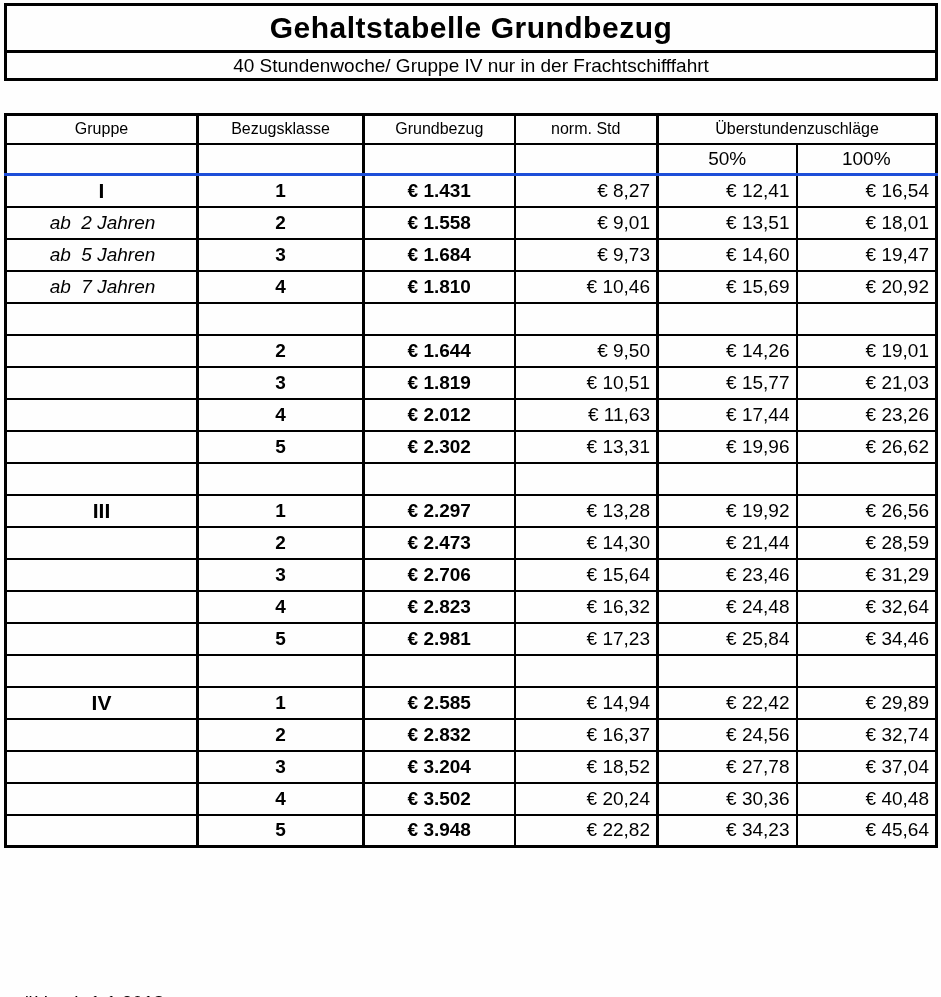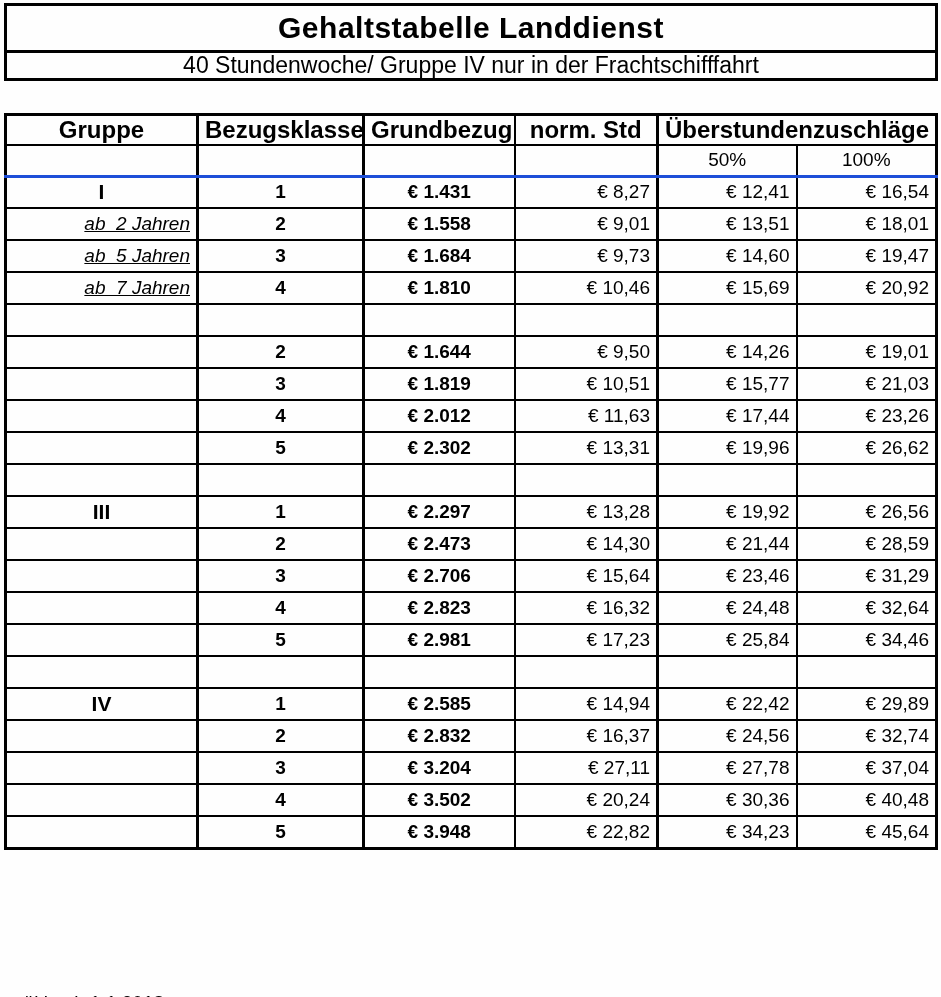--- a/index.html
+++ b/index.html
@@ -34,21 +34,21 @@
     font-size: 30px;
     font-weight: bold;
     letter-spacing: 0.5px;
   }
   .subtitle-row {
     height: 25px;
     display: flex;
     align-items: center;
     justify-content: center;
   }
-  .subtitle-text { font-size: 23px; }
+  .subtitle-text { font-size: 19px; }
 
   
   table.salary {
     position: absolute;
     left: 4px; top: 113px;
     width: 931px;
     border-collapse: collapse;
     table-layout: fixed;
   }
   table.salary { border: 3px solid #000; }
@@ -62,60 +62,60 @@
   }
   col.c-gruppe  { width: 192px; }
   col.c-klasse  { width: 166px; }
   col.c-grund   { width: 151px; }
   col.c-std     { width: 143px; }
   col.c-z50     { width: 139px; }
   col.c-z100    { width: 140px; }
 
   
   tr.head-row-1 th {
-    font-size: 24px;
-    font-weight: bold;
+    font-size: 16px;
+    font-weight: normal;
     text-align: center;
     height: 29px;
   }
   tr.head-row-2 td {
     text-align: center;
     font-weight: normal;
     height: 31px;
     border-bottom: 3px solid #1d4ed8;
   }
 
   
   .bl-thick { border-left-width: 3px !important; }
 
   
   td.cell-gruppe        { text-align: center; }
   td.cell-gruppe.roman  { font-weight: bold; font-size: 21px; }
-  td.cell-gruppe.jahren { text-align: right; font-style: italic; padding-left: 8px; text-decoration: underline; }
+  td.cell-gruppe.jahren { text-align: center; font-style: italic; padding-left: 8px; }
   td.cell-klasse        { text-align: center; font-weight: bold; }
   td.cell-grund         { text-align: center; font-weight: bold; font-size: 21px; }
   td.cell-std, td.cell-z50, td.cell-z100 { text-align: right; }
 
   
   .footer-note {
     position: absolute;
     left: 13px;
     top: 956px;
     font-size: 19px;
     margin-top: 36px;
   }
 </style>
 </head>
 <body>
 
 <div class="page">
 
   <div class="title-box">
     <div class="title-row">
-      <span class="title-text">Gehaltstabelle Landdienst</span>
+      <span class="title-text">Gehaltstabelle Grundbezug</span>
     </div>
     <div class="subtitle-row">
       <span class="subtitle-text">40 Stundenwoche/ Gruppe IV nur in der Frachtschifffahrt</span>
     </div>
   </div>
 
   <table class="salary">
     <colgroup>
       <col class="c-gruppe">
         <col class="c-klasse">
@@ -283,21 +283,21 @@
           <td class="cell-klasse bl-thick">2</td>
           <td class="cell-grund bl-thick">€ 2.832</td>
           <td class="cell-std">€ 16,37</td>
           <td class="cell-z50 bl-thick">€ 24,56</td>
           <td class="cell-z100">€ 32,74</td>
         </tr>
         <tr>
           <td class="cell-gruppe"></td>
           <td class="cell-klasse bl-thick">3</td>
           <td class="cell-grund bl-thick">€ 3.204</td>
-          <td class="cell-std">€ 27,11</td>
+          <td class="cell-std">€ 18,52</td>
           <td class="cell-z50 bl-thick">€ 27,78</td>
           <td class="cell-z100">€ 37,04</td>
         </tr>
         <tr>
           <td class="cell-gruppe"></td>
           <td class="cell-klasse bl-thick">4</td>
           <td class="cell-grund bl-thick">€ 3.502</td>
           <td class="cell-std">€ 20,24</td>
           <td class="cell-z50 bl-thick">€ 30,36</td>
           <td class="cell-z100">€ 40,48</td>

